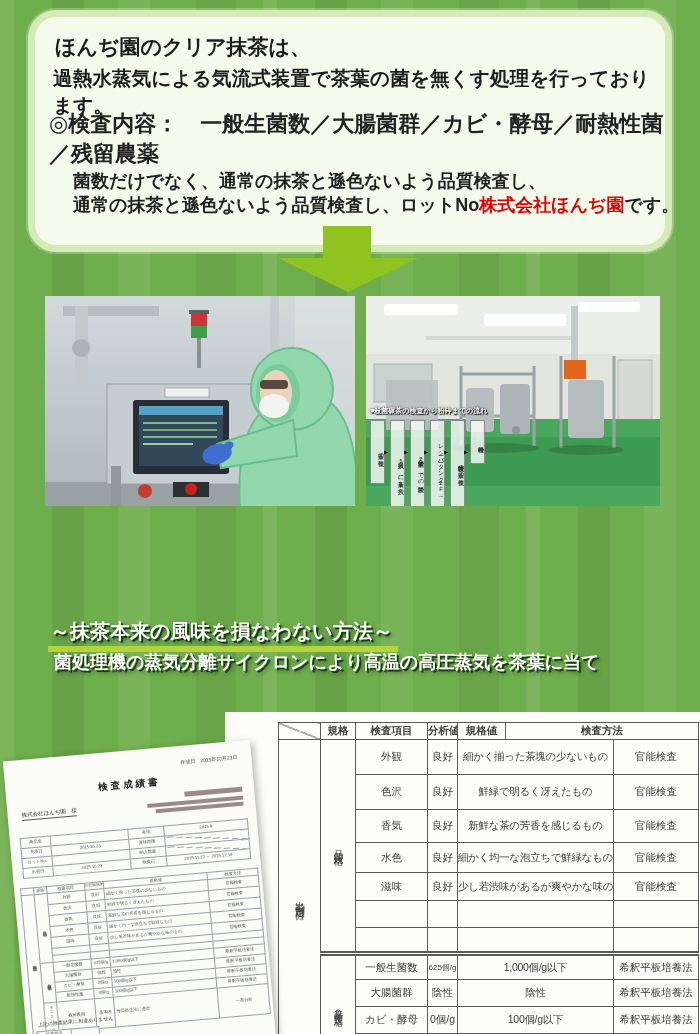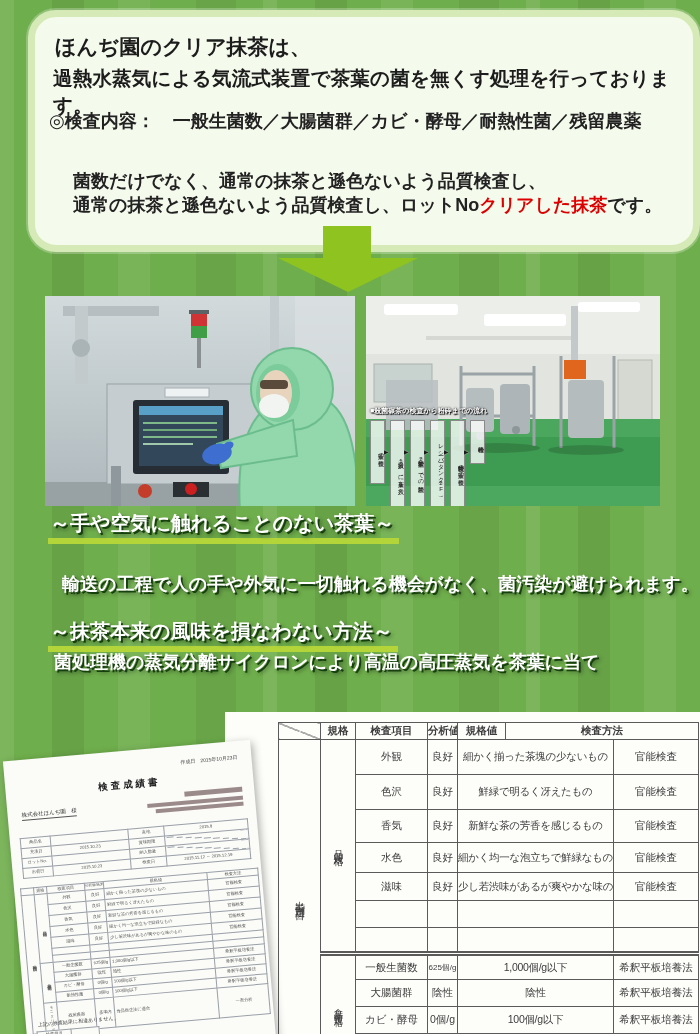--- a/index.html
+++ b/index.html
@@ -10,25 +10,25 @@
       rgba(255,255,255,.09) 0 14px, rgba(255,255,255,0) 14px 52px,
       rgba(0,0,0,.07) 52px 84px, rgba(0,0,0,0) 84px 118px,
       rgba(255,255,255,.07) 118px 150px, rgba(255,255,255,0) 150px 196px,
       rgba(0,0,0,.05) 196px 236px, rgba(0,0,0,0) 236px 263px);
     background-size:263px 100%;
     font-family:"Liberation Sans","DejaVu Sans",sans-serif;
   }
   .abs{position:absolute;}
   
   .intro-box{left:28px;top:10px;width:630px;height:228px;background:#f4faec;
-    border:7px solid #d6eab8;border-radius:28px;box-shadow:0 0 0 2px rgba(255,255,255,.25);padding-left:28px;}
+    border:7px solid #d6eab8;border-radius:28px;box-shadow:0 0 0 2px rgba(255,255,255,.25);}
   .intro-bold{font-weight:700;color:#1c1c1c;}
   .intro-line1{left:20px;top:16px;font-size:21px;}
   .intro-line2{left:18px;top:48px;font-size:19.5px;letter-spacing:.2px;}
-  .intro-insp{left:14px;top:92px;font-size:18px;font-weight:700;color:#222;}
+  .intro-insp{left:14px;top:92px;font-size:22px;font-weight:700;color:#222;}
   .intro-note1{left:38px;top:152px;font-size:18px;font-weight:700;color:#222;}
   .intro-note2{left:38px;top:176px;font-size:18px;font-weight:700;color:#222;white-space:nowrap;}
   .red-em{color:#dd0000;}
   
   .arrow-stem{left:323px;top:226px;width:48px;height:34px;background:#8fc31f;}
   .arrow-head{left:278px;top:258px;width:0;height:0;
     border-left:70px solid transparent;border-right:70px solid transparent;border-top:34px solid #8fc31f;}
   
   .photo{overflow:hidden;background:#9aa4a8;}
   .photo-left{left:45px;top:296px;width:310px;height:210px;}
@@ -77,21 +77,21 @@
 </head>
 <body>
 
 <div id="page">
 
   <div class="abs intro-box">
     <div class="abs intro-bold intro-line1">ほんぢ園のクリア抹茶は、</div>
     <div class="abs intro-bold intro-line2">過熱水蒸気による気流式装置で茶葉の菌を無くす処理を行っております。</div>
     <div class="abs intro-insp">◎検査内容：　一般生菌数／大腸菌群／カビ・酵母／耐熱性菌／残留農薬</div>
     <div class="abs intro-note1">菌数だけでなく、通常の抹茶と遜色ないよう品質検査し、</div>
-    <div class="abs intro-note2"><span>通常の抹茶と遜色ないよう品質検査し、ロットNo</span><span class="red-em">クリアした抹茶</span><span>です。</span></div>
+    <div class="abs intro-note2"><span>通常の抹茶と遜色ないよう品質検査し、ロットNo</span><span class="red-em">株式会社ほんぢ園</span><span>です。</span></div>
   </div>
 
   <div class="abs arrow-stem"></div>
   <div class="abs arrow-head"></div>
 
   <div class="abs photo photo-left">
     <svg width="310" height="210" viewBox="0 0 310 210">
       <defs>
         <linearGradient id="wallL" x1="0" y1="0" x2="0" y2="1">
           <stop offset="0" stop-color="#d2dadc"></stop>
@@ -174,24 +174,20 @@
     <div class="abs flow-arrow" style="left:38px">▶</div>
     <div class="abs flow-step" style="left:44px;height:92px">殺菌室（2F）での殺菌</div>
     <div class="abs flow-arrow" style="left:58px">▶</div>
     <div class="abs flow-step" style="left:64px;height:84px">レシーバータンク（2F）</div>
     <div class="abs flow-arrow" style="left:78px">▶</div>
     <div class="abs flow-step" style="left:84px;height:90px">殺菌後の茶葉の検査</div>
     <div class="abs flow-arrow" style="left:98px">▶</div>
     <div class="abs flow-step" style="left:104px;height:38px">粉砕機</div>
   </div>
 
-  <div class="abs" style="left:48px;top:510px">
-    <span class="sec-head">～手や空気に触れることのない茶葉～</span>
-  </div>
-  <div class="abs sec-line" style="left:62px;top:572px">輸送の工程で人の手や外気に一切触れる機会がなく、菌汚染が避けられます。</div>
 
   <div class="abs sec-line" style="left:54px;top:650px">菌処理機の蒸気分離サイクロンにより高温の高圧蒸気を茶葉に当て</div>
   <div class="abs" style="left:48px;top:618px">
     <span class="sec-head">～抹茶本来の風味を損なわない方法～</span>
   </div>
 
   <div class="abs sheet"></div>
 
   <div class="abs" style="left:278px;top:722px">
     <table class="spec">

